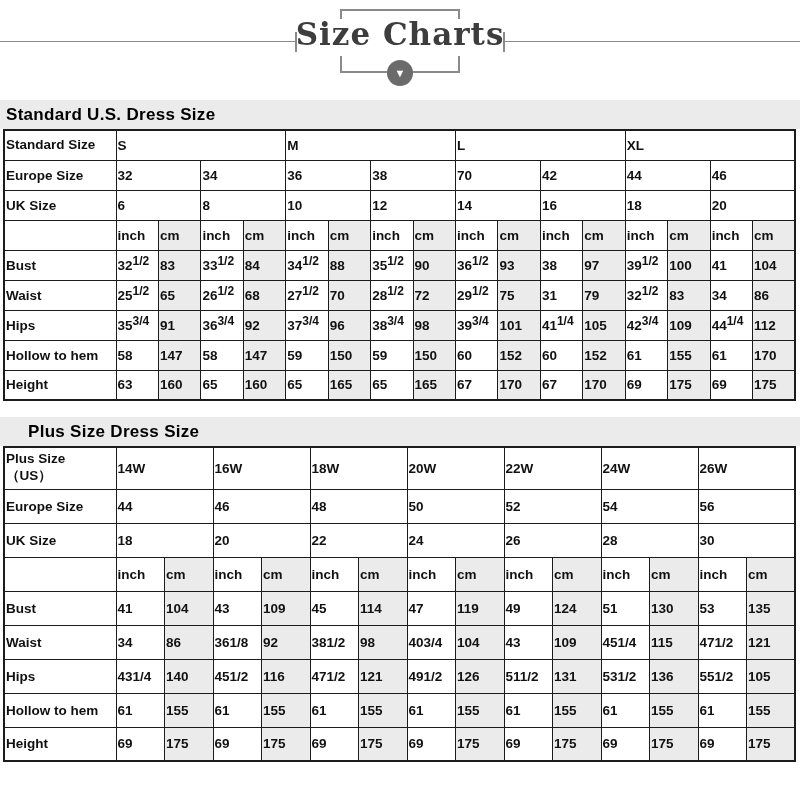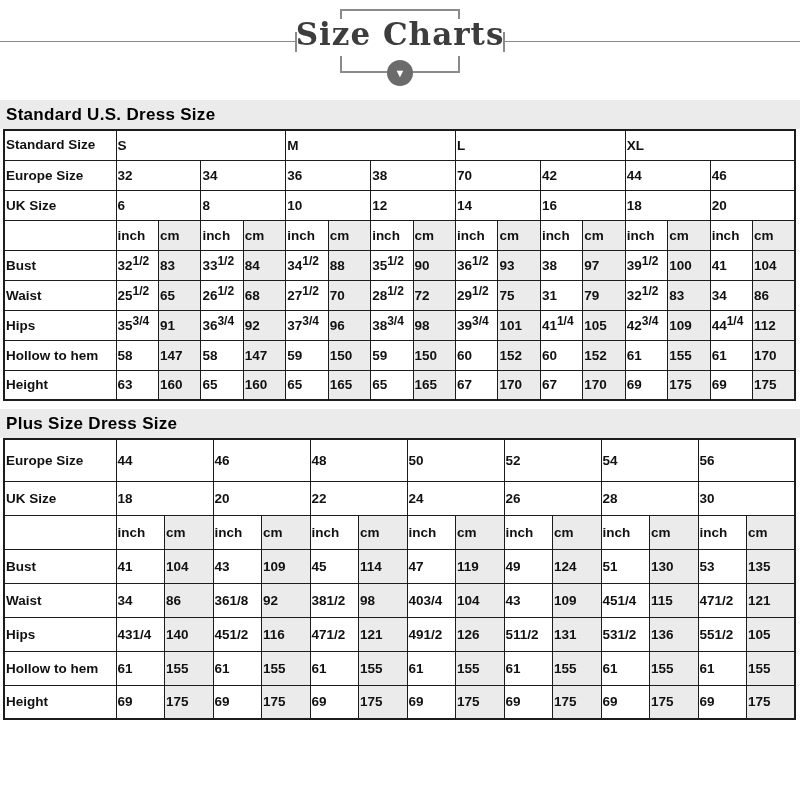--- a/index.html
+++ b/index.html
@@ -30,21 +30,21 @@
     position:absolute;top:60px;left:50%;transform:translateX(-50%);
     width:26px;height:26px;border-radius:50%;background:var(--circle);
     color:#fff;display:flex;align-items:center;justify-content:center;
     font-size:11px;line-height:1;
   }
   
   .size-section .title-band{
     background:var(--band-bg);height:29px;display:flex;align-items:center;
   }
   .size-section:nth-of-type(1) .title-band{margin-top:10px;}
-  .size-section + .size-section .title-band{margin-top:8px;}
+  .size-section + .size-section .title-band{margin-top:16px;padding-left:22px;}
   .section-title{
     margin:0;padding-left:6px;font-size:17px;font-weight:bold;color:#000;
     letter-spacing:.3px;
   }
   
   table.size-table{
     width:793px;margin:0 3px;border-collapse:collapse;table-layout:fixed;
     border:2px solid var(--border);
     font-weight:bold;font-size:13.5px;text-align:left;
   }
@@ -264,20 +264,31 @@
           <col>
           <col>
           <col>
           <col>
           <col>
           <col>
           <col>
         </colgroup>
         <tbody>
           <tr>
+            <td class="row-label corner">Plus Size
+（US）</td>
+            <td class="size-val" colspan="2">14W</td>
+            <td class="size-val" colspan="2">16W</td>
+            <td class="size-val" colspan="2">18W</td>
+            <td class="size-val" colspan="2">20W</td>
+            <td class="size-val" colspan="2">22W</td>
+            <td class="size-val" colspan="2">24W</td>
+            <td class="size-val" colspan="2">26W</td>
+          </tr>
+          <tr>
             <td class="row-label">Europe Size</td>
             <td class="size-val" colspan="2">44</td>
             <td class="size-val" colspan="2">46</td>
             <td class="size-val" colspan="2">48</td>
             <td class="size-val" colspan="2">50</td>
             <td class="size-val" colspan="2">52</td>
             <td class="size-val" colspan="2">54</td>
             <td class="size-val" colspan="2">56</td>
           </tr>
           <tr>

